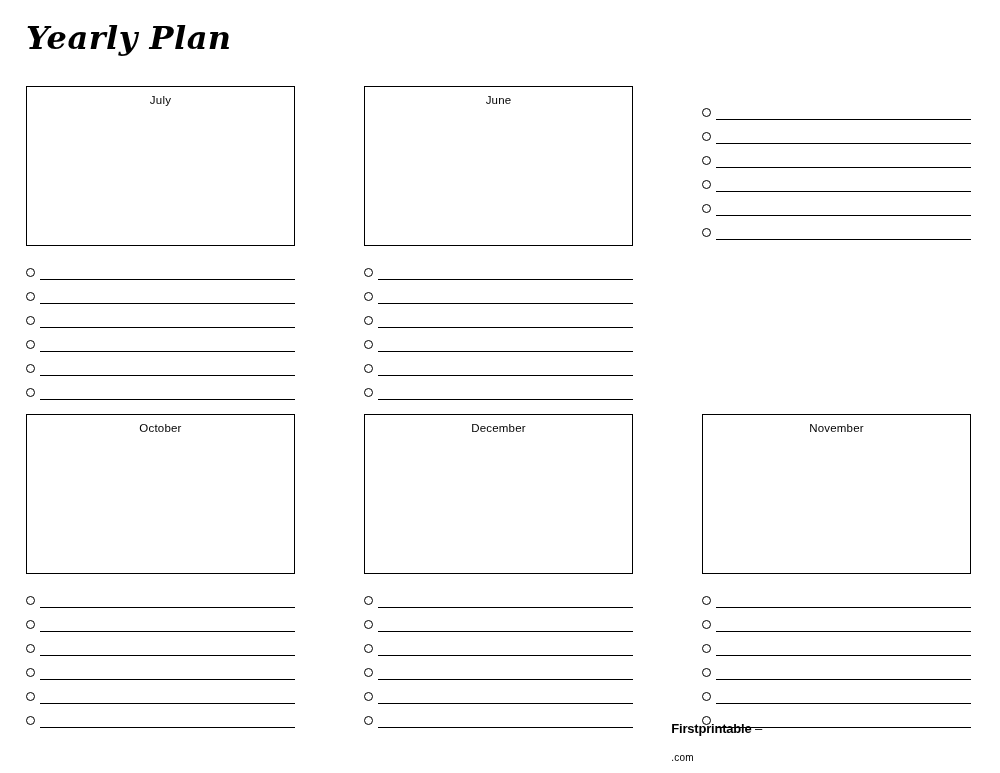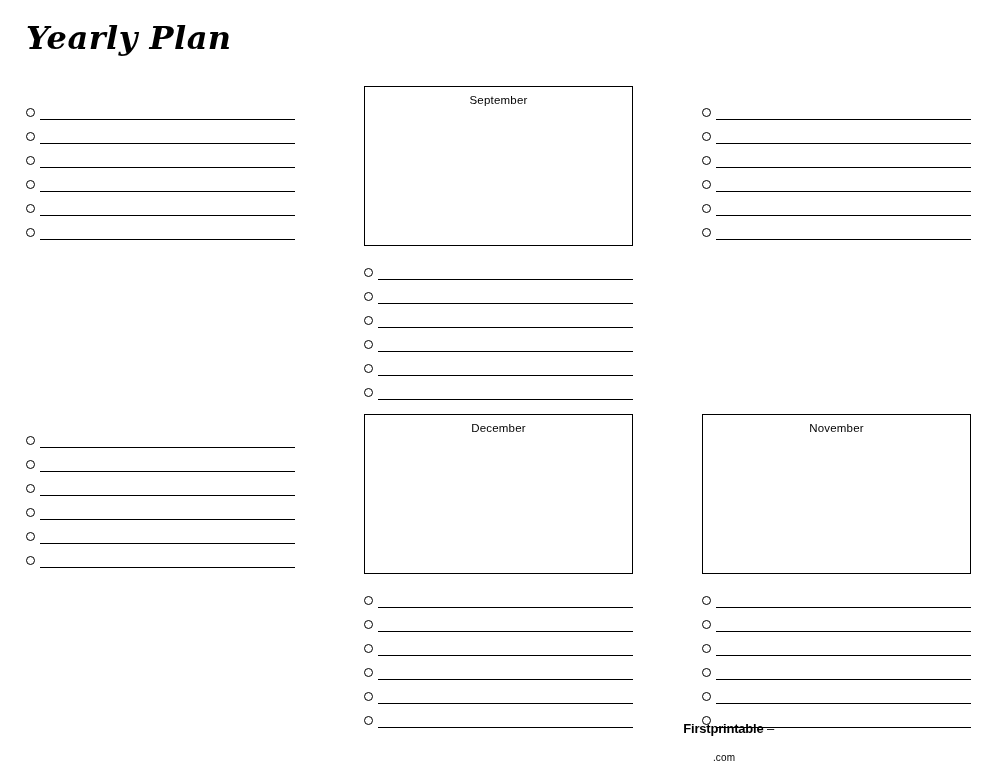--- a/index.html
+++ b/index.html
@@ -97,23 +97,23 @@
 
   .line-rule {
     flex: 1 1 auto;
     border-bottom: 1px solid #000;
     margin-left: 5px;
     height: 100%;
   }
 
   .footer {
     position: absolute;
-    right: 17px;
+    right: 29px;
     bottom: 10px;
-    text-align: center;
+    text-align: left;
     line-height: 1;
   }
   .footer .brand {
     font-family: "Liberation Sans", sans-serif;
     font-size: 13px;
     font-weight: 700;
     letter-spacing: -0.2px;
   }
   .footer .brand .dash {
     font-weight: 400;
@@ -129,20 +129,23 @@
 </head>
 <body>
 
 <div class="page">
 
   <div class="page-title">Yearly Plan</div>
 
   <div class="grid">
 
     <div class="month-block">
+      <div class="month-box">
+        <div class="month-name">July</div>
+      </div>
       <div class="lines">
         <div class="line-row">
           <span class="bubble"></span>
           <span class="line-rule"></span>
         </div>
         <div class="line-row">
           <span class="bubble"></span>
           <span class="line-rule"></span>
         </div>
         <div class="line-row">
@@ -159,21 +162,21 @@
         </div>
         <div class="line-row">
           <span class="bubble"></span>
           <span class="line-rule"></span>
         </div>
       </div>
     </div>
 
     <div class="month-block">
       <div class="month-box">
-        <div class="month-name">September</div>
+        <div class="month-name">June</div>
       </div>
       <div class="lines">
         <div class="line-row">
           <span class="bubble"></span>
           <span class="line-rule"></span>
         </div>
         <div class="line-row">
           <span class="bubble"></span>
           <span class="line-rule"></span>
         </div>
@@ -221,20 +224,23 @@
         <div class="line-row">
           <span class="bubble"></span>
           <span class="line-rule"></span>
         </div>
       </div>
     </div>
 
     <div style="width:100%; height:14px;"></div>
 
     <div class="month-block tall">
+      <div class="month-box">
+        <div class="month-name">October</div>
+      </div>
       <div class="lines">
         <div class="line-row">
           <span class="bubble"></span>
           <span class="line-rule"></span>
         </div>
         <div class="line-row">
           <span class="bubble"></span>
           <span class="line-rule"></span>
         </div>
         <div class="line-row">

